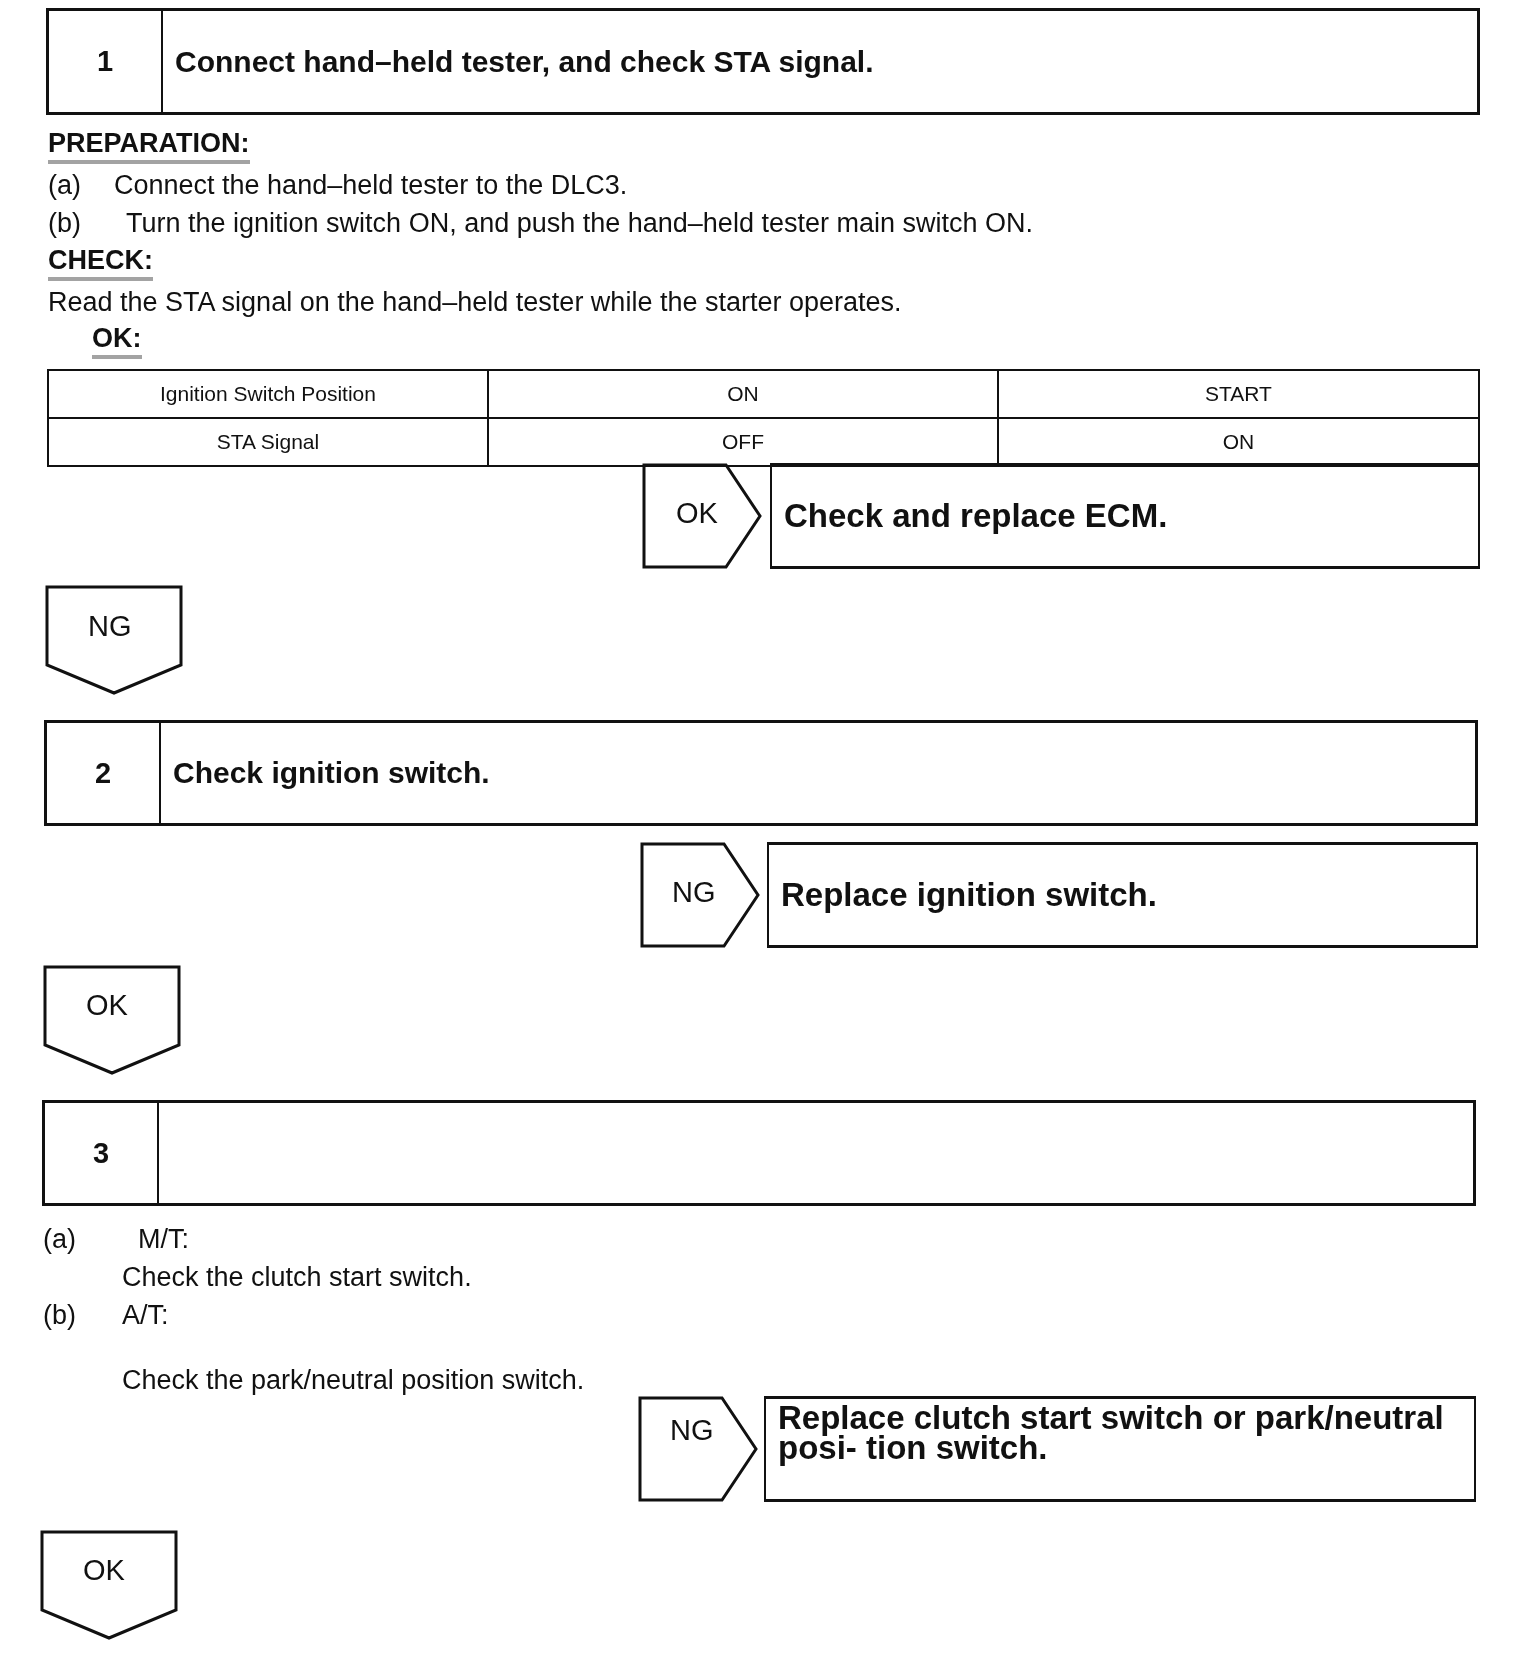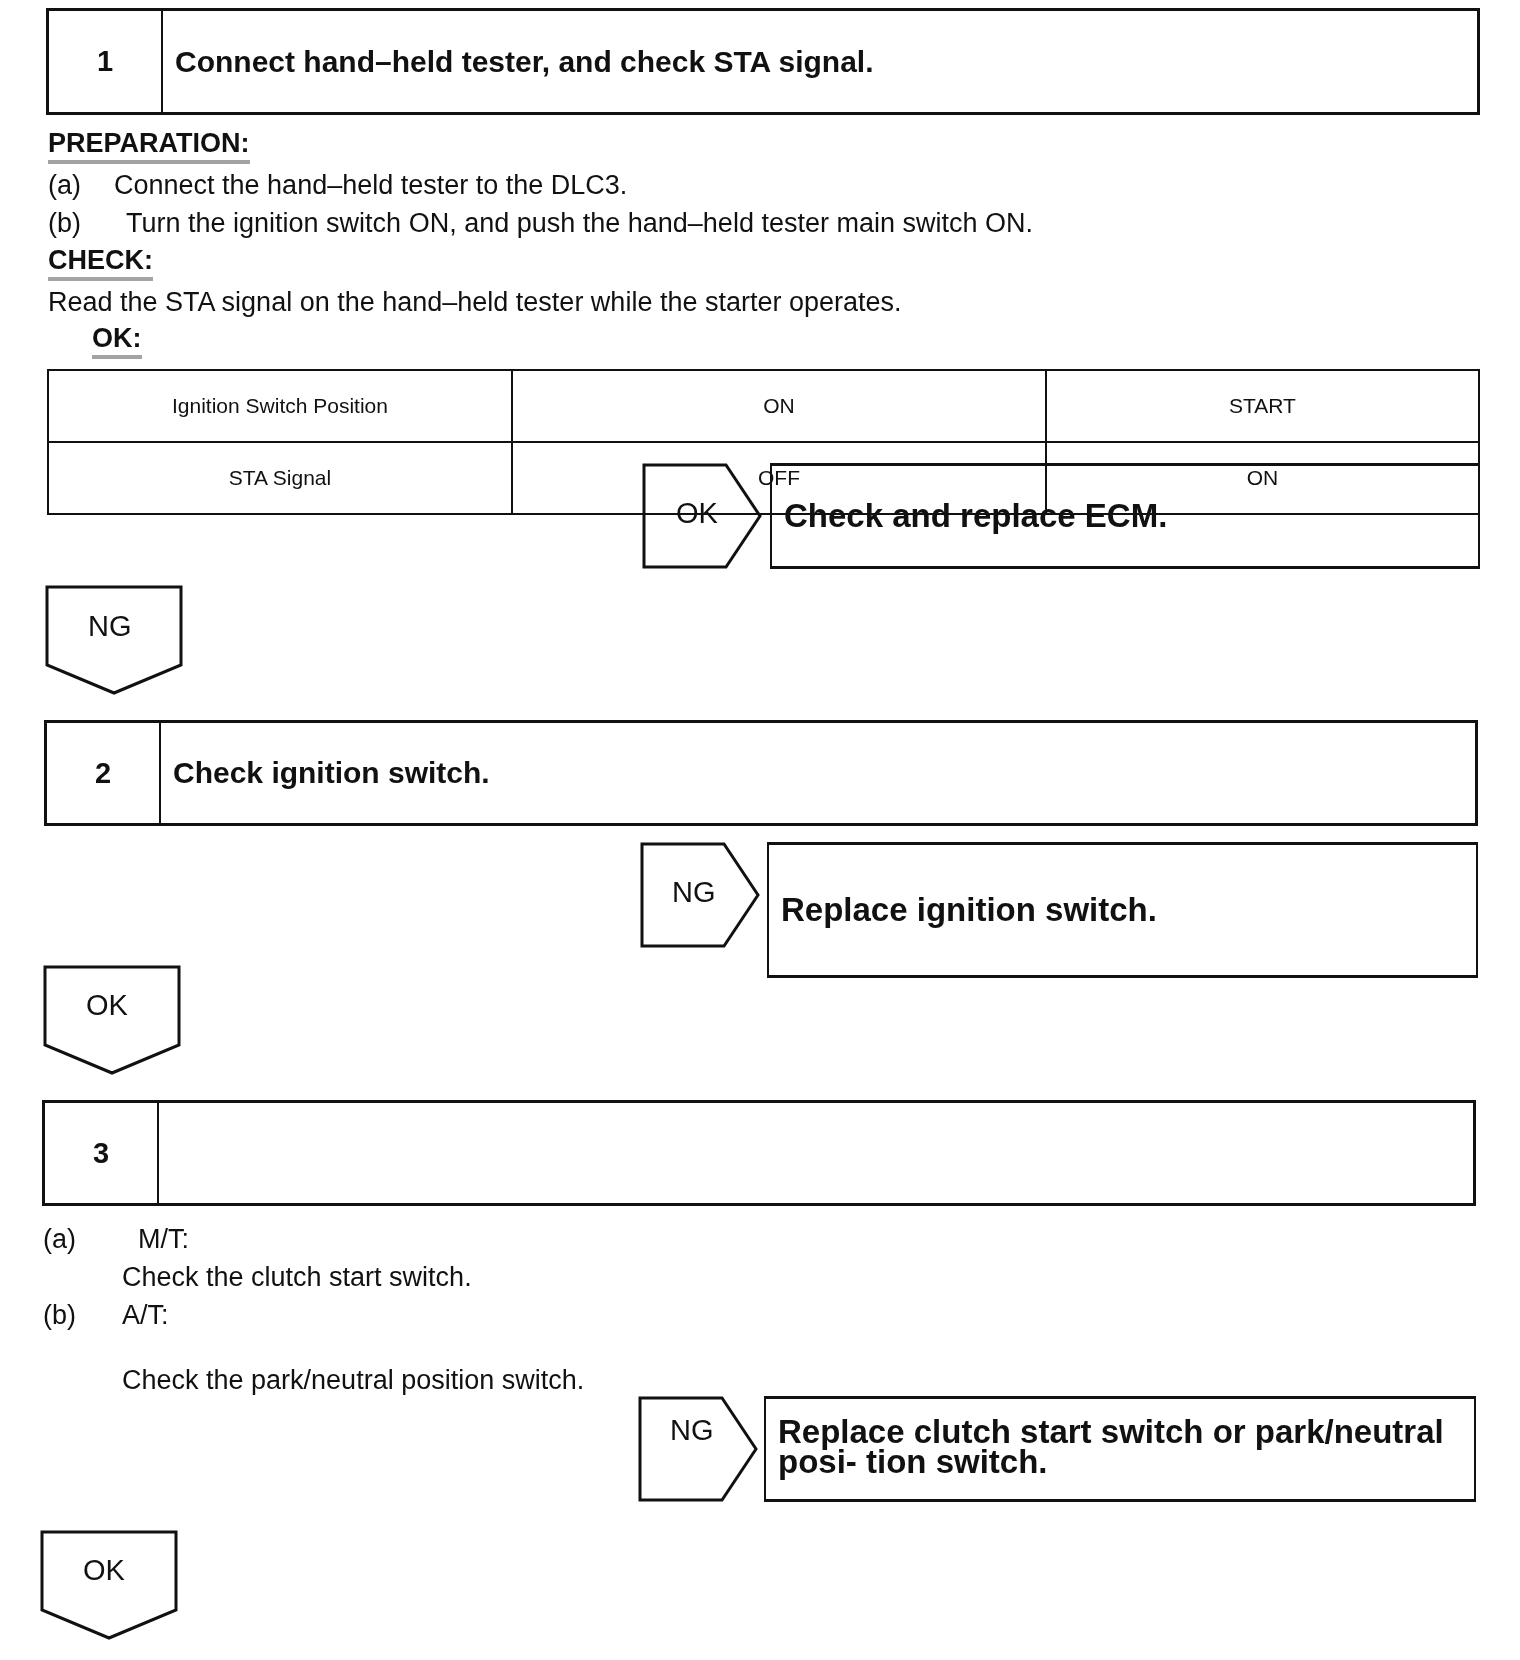--- a/index.html
+++ b/index.html
@@ -4,21 +4,21 @@
 <style>
   html, body { margin: 0; padding: 0; background: #ffffff; }
   body { width: 1520px; height: 1660px; position: relative; font-family: "Liberation Sans", sans-serif; color: #111; overflow: hidden; }
   .stepbox { position: absolute; border: 3px solid #111; box-sizing: border-box; display: flex; }
   .stepnum { width: 112px; border-right: 2px solid #111; display: flex; align-items: center; justify-content: center; font-weight: bold; font-size: 29px; }
   .steptitle { flex: 1; display: flex; align-items: center; padding-left: 12px; font-weight: bold; font-size: 30px; }
   .head { position: absolute; font-weight: bold; font-size: 27px; border-bottom: 4px solid #a3a3a3; line-height: 30px; padding-bottom: 2px; }
   .txt { position: absolute; font-size: 27px; line-height: 32px; white-space: nowrap; }
   .lbl { position: absolute; font-size: 27px; line-height: 32px; }
   table.spec { position: absolute; border-collapse: collapse; font-size: 21px; }
-  table.spec td { border: 2px solid #111; text-align: center; height: 38px; padding: 16px; }
+  table.spec td { border: 2px solid #111; text-align: center; height: 38px; padding: 4px; }
   .arrowR { position: absolute; }
   .arrowR svg, .arrowD svg { position: absolute; left: 0; top: 0; }
   .arrowR span, .arrowD span { position: absolute; font-weight: normal; font-size: 29px; text-align: center; }
   .arrowD { position: absolute; }
   .resultbox { position: absolute; border: 2px solid #111; border-top-width: 3px; border-bottom-width: 3px; box-sizing: border-box; display: flex; align-items: center; padding-left: 12px; font-weight: bold; font-size: 33px; line-height: 30px; }
 </style>
 </head>
 <body>
 
 <div class="stepbox" style="left:46px; top:8px; width:1434px; height:107px;">
@@ -70,21 +70,21 @@
   <div class="stepnum">2</div>
   <div class="steptitle">Check ignition switch.</div>
 </div>
 
 <div class="arrowR" style="left:640px; top:842px; width:120px; height:106px;">
   <svg width="120" height="106">
       <polygon points="2,2 84,2 118,53 84,104 2,104" fill="none" stroke="#111" stroke-width="3"></polygon>
     </svg>
   <span style="left:32px; top:34px;">NG</span>
 </div>
-<div class="resultbox" style="left:767px; top:842px; width:711px; height:136px;">Replace ignition switch.</div>
+<div class="resultbox" style="left:767px; top:842px; width:711px; height:106px;">Replace ignition switch.</div>
 
 <div class="arrowD" style="left:43px; top:965px; width:140px; height:110px;">
   <svg width="140" height="110">
       <polygon points="2,2 136,2 136,80 69,108 2,80" fill="none" stroke="#111" stroke-width="3"></polygon>
     </svg>
   <span style="left:43px; top:24px;">OK</span>
 </div>
 
 <div class="stepbox" style="left:42px; top:1100px; width:1434px; height:106px;">
   <div class="stepnum">3</div>
@@ -96,20 +96,20 @@
 <div class="lbl" style="left:43px; top:1299px;">(b)</div>
 <div class="txt" style="left:122px; top:1299px;">A/T:</div>
 <div class="txt" style="left:122px; top:1337px;margin-top:27px;">Check the park/neutral position switch.</div>
 
 <div class="arrowR" style="left:638px; top:1396px; width:120px; height:106px;">
   <svg width="120" height="106">
       <polygon points="2,2 84,2 118,53 84,104 2,104" fill="none" stroke="#111" stroke-width="3"></polygon>
     </svg>
   <span style="left:32px; top:18px;">NG</span>
 </div>
-<div class="resultbox" style="left:764px; top:1396px; width:712px; height:106px; align-items:flex-start; padding-top:18px; padding-right:14px;">Replace clutch start switch or park/neutral posi- tion switch.</div>
+<div class="resultbox" style="left:764px; top:1396px; width:712px; height:106px; align-items:flex-start; padding-top:4px; padding-right:14px;">Replace clutch start switch or park/neutral posi- tion switch.</div>
 
 <div class="arrowD" style="left:40px; top:1530px; width:140px; height:110px;">
   <svg width="140" height="110">
       <polygon points="2,2 136,2 136,80 69,108 2,80" fill="none" stroke="#111" stroke-width="3"></polygon>
     </svg>
   <span style="left:43px; top:24px;">OK</span>
 </div>
 
 </body></html>

